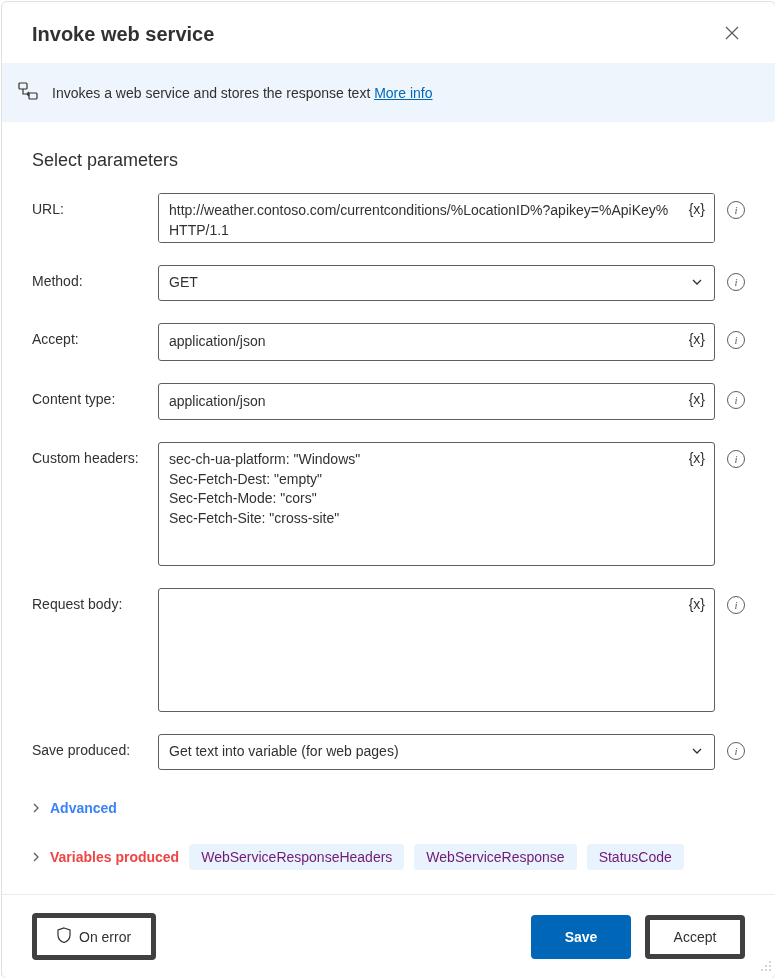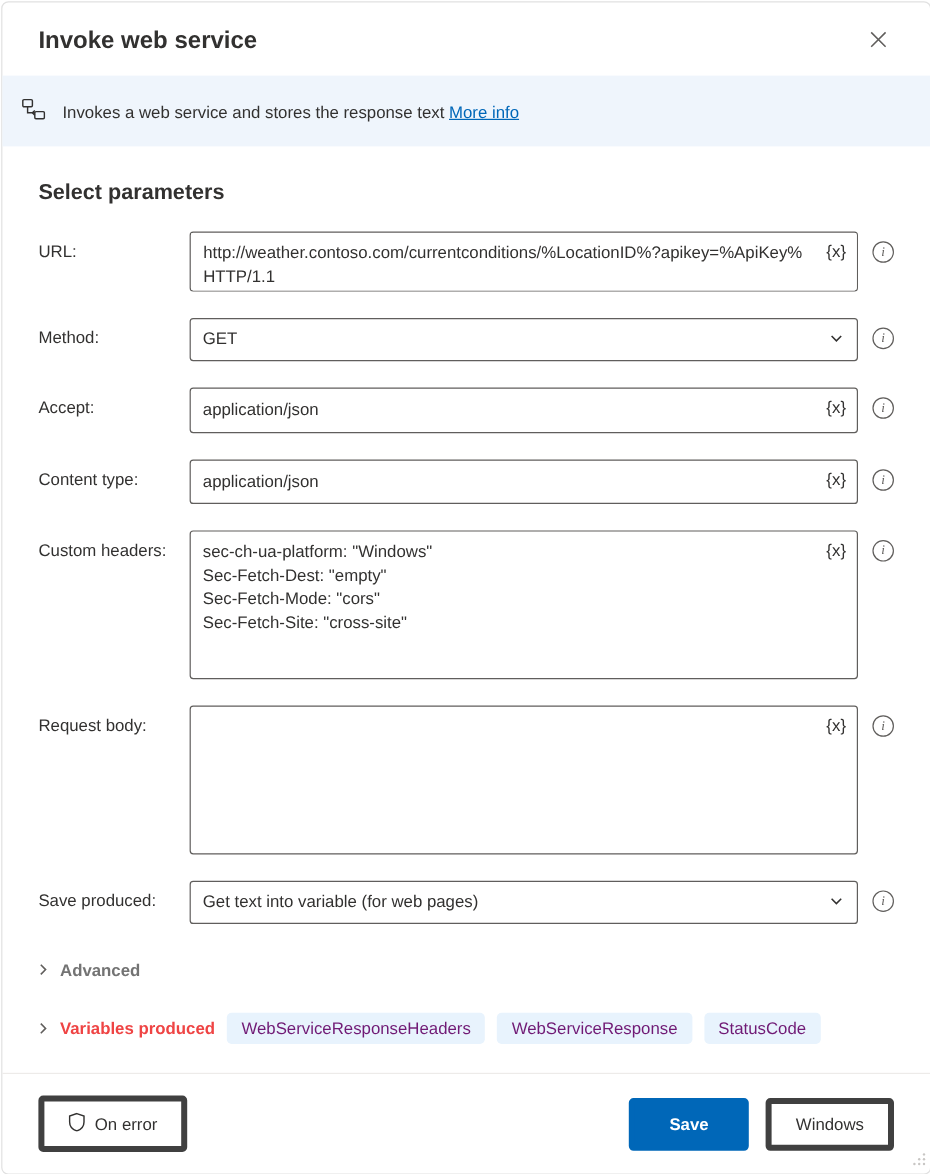--- a/index.html
+++ b/index.html
@@ -59,21 +59,21 @@
       text-decoration: underline;
       cursor: pointer;
     }
     .content {
       padding: 10px 30px 0 30px;
       flex: 1;
       overflow: auto;
     }
     .section-title {
       font-size: 18px;
-      font-weight: 700;
+      font-weight: 400;
       color: #323130;
       margin: 18px 0 22px 0;
     }
     .field-row {
       display: flex;
       align-items: flex-start;
       margin-bottom: 22px;
     }
     .field-label {
       width: 126px;
@@ -151,21 +151,21 @@
       display: flex;
       align-items: flex-start;
     }
     .expand-row {
       display: flex;
       align-items: center;
       gap: 8px;
       padding: 8px 0;
       cursor: pointer;
       font-size: 14px;
-      color: #737373;
+      color: #3b82f6;
       font-weight: 600;
     }
     .expand-chevron {
       width: 10px;
       display: inline-flex;
       color: #605e5c;
     }
     .vars-row {
       display: flex;
       align-items: center;
@@ -398,21 +398,21 @@
     <button class="btn">
       <span class="shield-icon">
         <svg width="14" height="16" viewBox="0 0 14 16" fill="none" stroke="currentColor" stroke-width="1.2">
             <path d="M7 1 L13 3 V8 C13 12 10 14.5 7 15.5 C4 14.5 1 12 1 8 V3 Z"></path>
           </svg>
       </span>
       <span>On error</span>
     </button>
     <div class="footer-right">
       <button class="btn btn-primary">Save</button>
-      <button class="btn">Windows</button>
+      <button class="btn">Accept</button>
     </div>
   </div>
 
   <span class="resize-grip">
     <svg width="12" height="12" viewBox="0 0 12 12">
       <circle cx="10" cy="2" r="1" fill="currentColor"></circle>
       <circle cx="6" cy="6" r="1" fill="currentColor"></circle>
       <circle cx="10" cy="6" r="1" fill="currentColor"></circle>
       <circle cx="2" cy="10" r="1" fill="currentColor"></circle>
       <circle cx="6" cy="10" r="1" fill="currentColor"></circle>

